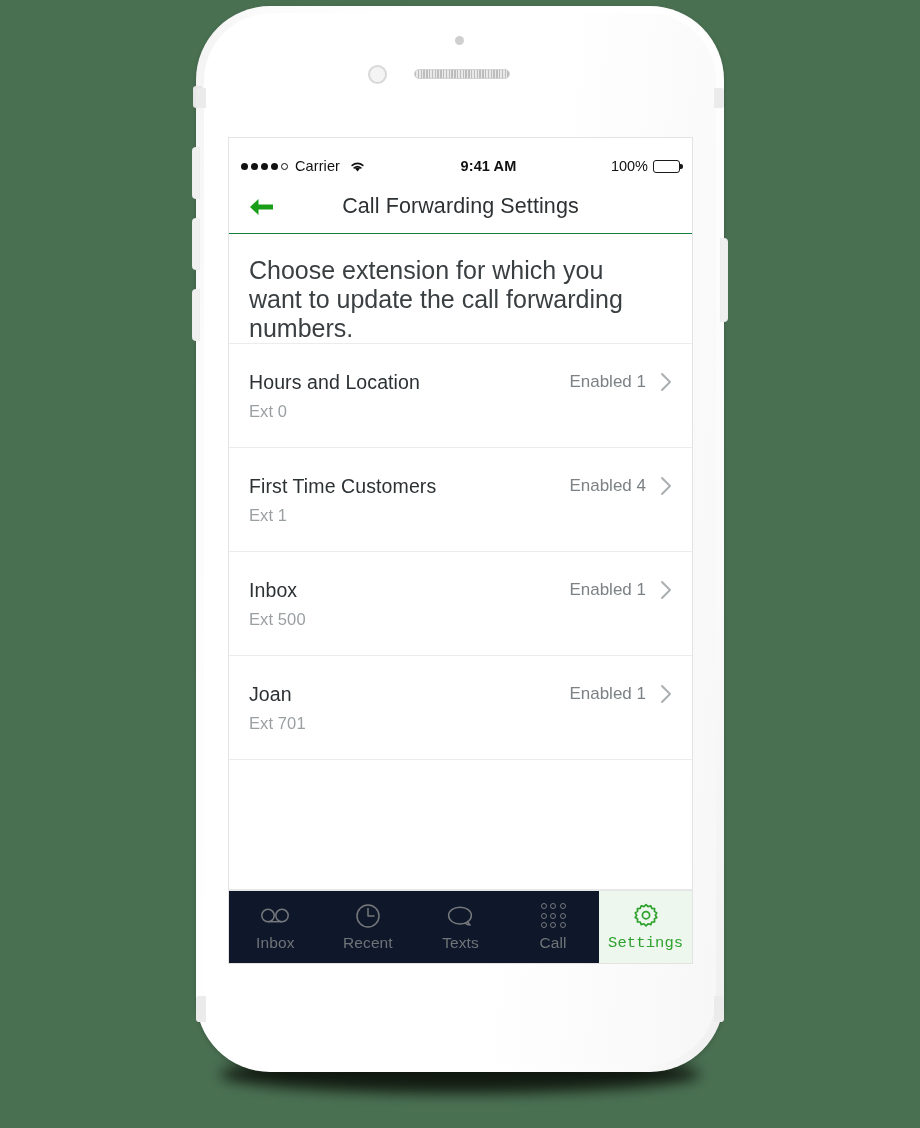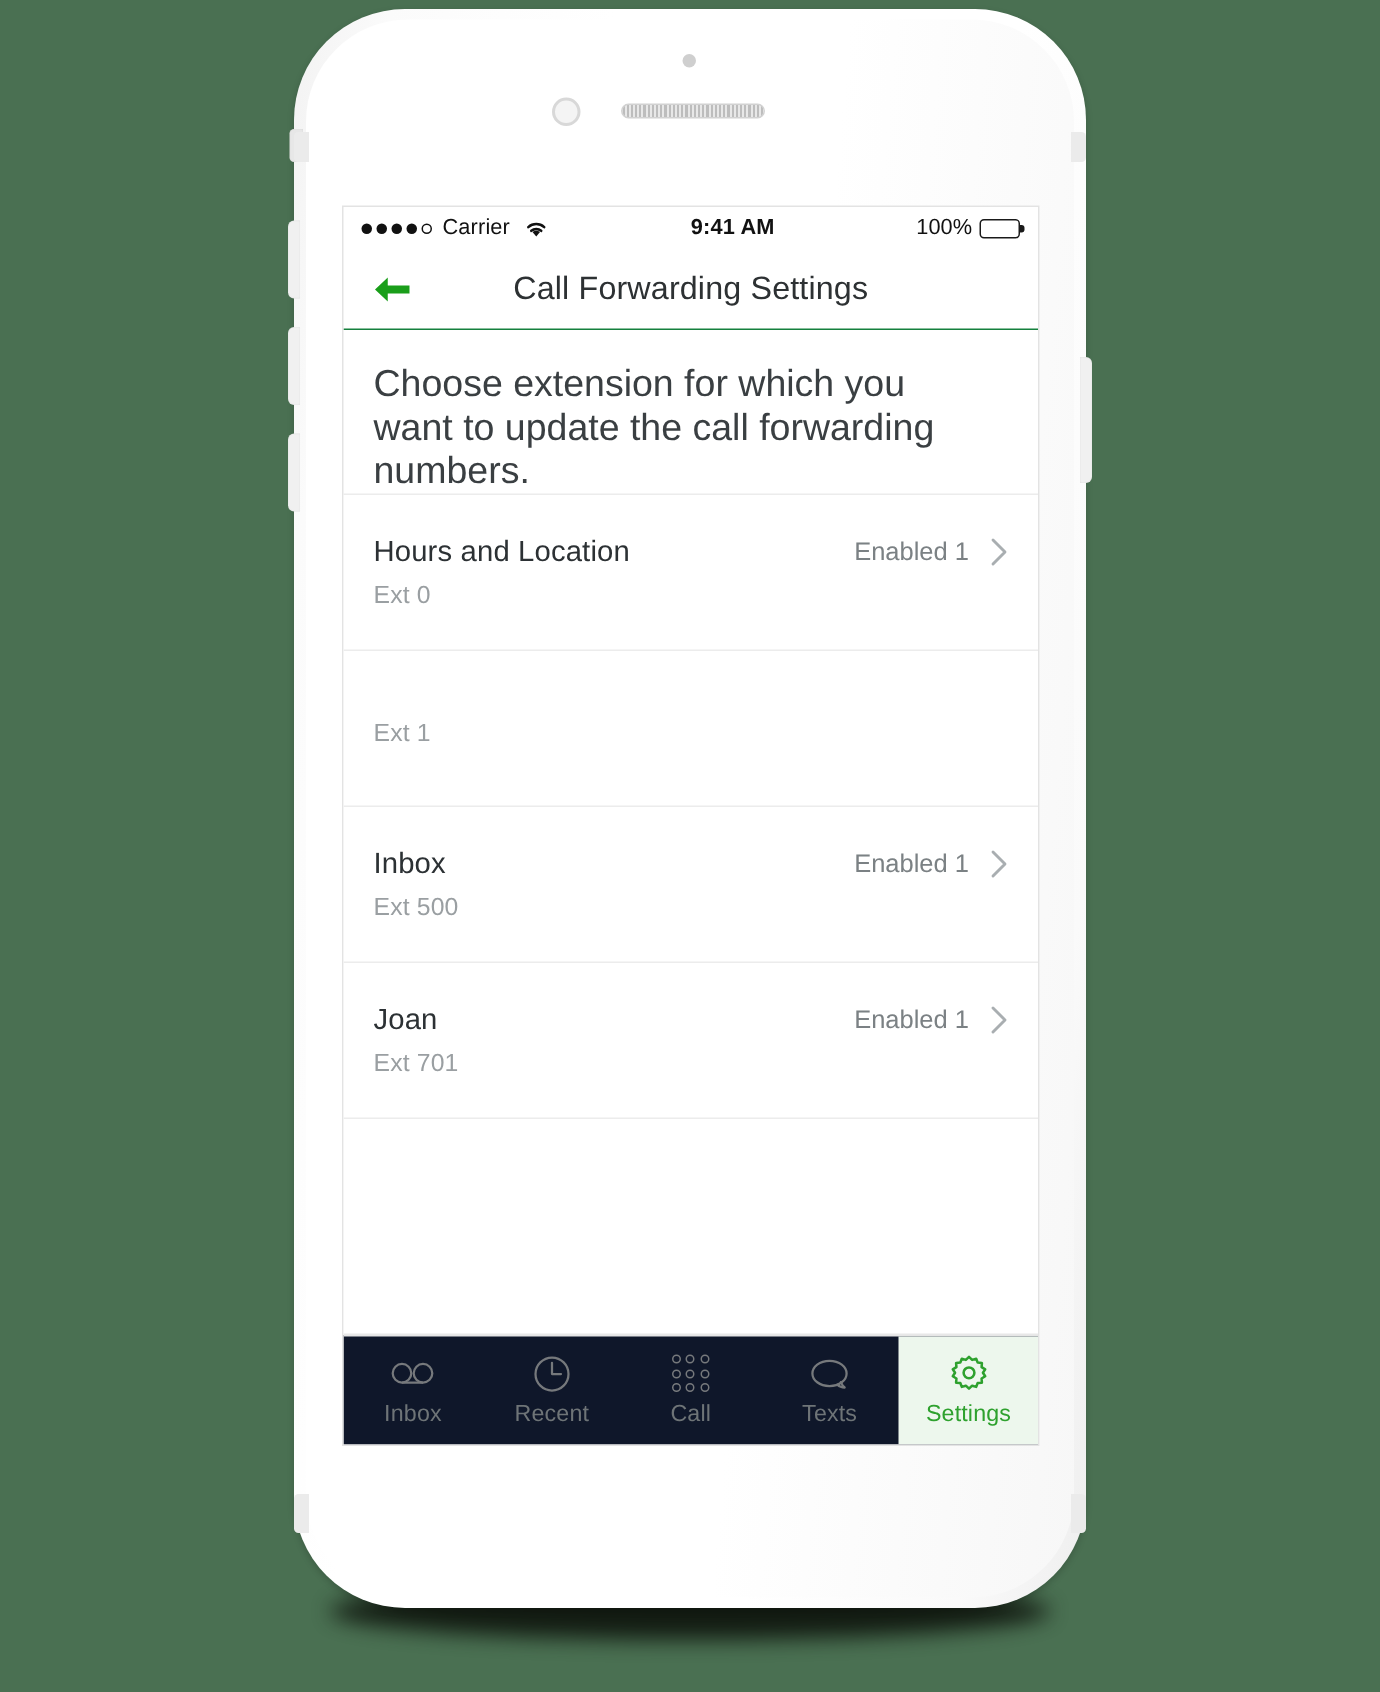--- a/index.html
+++ b/index.html
@@ -96,20 +96,21 @@
   
   #status-bar {
     height: 28px;
     flex: 0 0 28px;
     display: flex;
     align-items: center;
     padding: 0 12px;
     font-size: 14.5px;
     color: #111;
     box-sizing: border-box;
+    margin-top: 14px;
   }
   #status-left { display: flex; align-items: center; gap: 7px; }
   .signal-dots { display: flex; align-items: center; gap: 3px; }
   .sdot { width: 7px; height: 7px; border-radius: 50%; background: #111; }
   .sdot.empty { background: transparent; border: 1.2px solid #111; box-sizing: border-box; }
   #carrier-label { font-size: 14.5px; letter-spacing: .1px; }
   #wifi-icon { margin-left: 2px; display:block; }
   #status-center { flex: 1; text-align: center; font-size: 14.5px; font-weight: 600; letter-spacing:.1px;}
   #status-right { display: flex; align-items: center; gap: 5px; }
   #battery-percent { font-size: 14.5px; }
@@ -192,21 +193,21 @@
   .tab-item {
     flex: 1;
     display: flex;
     flex-direction: column;
     align-items: center;
     justify-content: center;
     gap: 5px;
     cursor: pointer;
     color: #6e7477;
   }
-  .tab-item.active { background: #edf7ed; color: #2ea12e; }
+  .tab-item.active { background: #edf7ed; color: #2ea12e; font-family: Liberation Mono, monospace; }
   .tab-label { font-size: 15.5px; letter-spacing: .1px; }
   .tab-icon { height: 27px; display: flex; align-items: center; justify-content: center; }
   .dialpad-grid {
     display: grid; grid-template-columns: repeat(3, 6px);
     grid-gap: 3.5px;
   }
   .dialpad-dot {
     width: 6px; height: 6px; border-radius: 50%;
     border: 1.2px solid #76797c; box-sizing: border-box;
   }
@@ -279,20 +280,27 @@
         <span class="row-title">Hours and Location</span>
         <span class="row-status">Enabled 1</span>
         <svg class="chevron-icon" width="12" height="20" viewBox="0 0 12 20">
           <path d="M2 2 L10 10 L2 18" stroke="#a9aeb1" stroke-width="1.9" fill="none" stroke-linecap="round" stroke-linejoin="round"></path>
         </svg>
       </div>
       <div class="row-sub">Ext 0</div>
     </div>
 
     <div class="list-row">
+      <div class="row-top">
+        <span class="row-title">First Time Customers</span>
+        <span class="row-status">Enabled 4</span>
+        <svg class="chevron-icon" width="12" height="20" viewBox="0 0 12 20">
+          <path d="M2 2 L10 10 L2 18" stroke="#a9aeb1" stroke-width="1.9" fill="none" stroke-linecap="round" stroke-linejoin="round"></path>
+        </svg>
+      </div>
       <div class="row-sub">Ext 1</div>
     </div>
 
     <div class="list-row">
       <div class="row-top">
         <span class="row-title">Inbox</span>
         <span class="row-status">Enabled 1</span>
         <svg class="chevron-icon" width="12" height="20" viewBox="0 0 12 20">
           <path d="M2 2 L10 10 L2 18" stroke="#a9aeb1" stroke-width="1.9" fill="none" stroke-linecap="round" stroke-linejoin="round"></path>
         </svg>
@@ -333,43 +341,43 @@
         <svg width="26" height="26" viewBox="0 0 26 26">
           <circle cx="13" cy="13" r="11" stroke="#76797c" stroke-width="1.5" fill="none"></circle>
           <path d="M13 5.5 L13 13 L19 13" stroke="#76797c" stroke-width="1.5" fill="none" stroke-linecap="round" stroke-linejoin="round"></path>
         </svg>
       </span>
       <span class="tab-label">Recent</span>
     </div>
 
     <div class="tab-item">
       <span class="tab-icon">
-        <span class="dialpad-grid">
-          <span class="dialpad-dot"></span>
-            <span class="dialpad-dot"></span>
-            <span class="dialpad-dot"></span>
-          <span class="dialpad-dot"></span>
-            <span class="dialpad-dot"></span>
-            <span class="dialpad-dot"></span>
-          <span class="dialpad-dot"></span>
-            <span class="dialpad-dot"></span>
-            <span class="dialpad-dot"></span>
-        </span>
-      </span>
-      <span class="tab-label">Call</span>
-    </div>
-
-    <div class="tab-item">
-      <span class="tab-icon">
         <svg width="28" height="24" viewBox="0 0 28 24">
           <path d="M14 3.2 C20.6 3.2 25.4 7.1 25.4 11.6 C25.4 16.1 20.6 20 14 20 C7.4 20 2.6 16.1 2.6 11.6 C2.6 7.1 7.4 3.2 14 3.2 Z" stroke="#76797c" stroke-width="1.5" fill="none"></path>
           <path d="M21.6 17.4 C22.3 19.1 23 20.2 24.1 21 C22.2 21 20.4 20.2 19.2 19.1" stroke="#76797c" stroke-width="1.5" fill="none" stroke-linecap="round" stroke-linejoin="round"></path>
         </svg>
       </span>
       <span class="tab-label">Texts</span>
+    </div>
+
+    <div class="tab-item">
+      <span class="tab-icon">
+        <span class="dialpad-grid">
+          <span class="dialpad-dot"></span>
+            <span class="dialpad-dot"></span>
+            <span class="dialpad-dot"></span>
+          <span class="dialpad-dot"></span>
+            <span class="dialpad-dot"></span>
+            <span class="dialpad-dot"></span>
+          <span class="dialpad-dot"></span>
+            <span class="dialpad-dot"></span>
+            <span class="dialpad-dot"></span>
+        </span>
+      </span>
+      <span class="tab-label">Call</span>
     </div>
 
     <div class="tab-item active">
       <span class="tab-icon">
         <svg width="26" height="26" viewBox="0 0 26 26">
           <path d="M13 1.6 L15.1 3.6 L17.8 2.8 L18.8 5.4 L21.6 5.6 L21.4 8.4 L23.8 9.9 L22.3 12.2
                    L23.8 14.5 L21.4 16 L21.6 18.8 L18.8 19 L17.8 21.6 L15.1 20.8 L13 22.8 L10.9 20.8
                    L8.2 21.6 L7.2 19 L4.4 18.8 L4.6 16 L2.2 14.5 L3.7 12.2 L2.2 9.9 L4.6 8.4
                    L4.4 5.6 L7.2 5.4 L8.2 2.8 L10.9 3.6 Z" stroke="#2ea12e" stroke-width="1.7" fill="none" stroke-linejoin="round"></path>
           <circle cx="13" cy="12.2" r="3.6" stroke="#2ea12e" stroke-width="1.7" fill="none"></circle>

